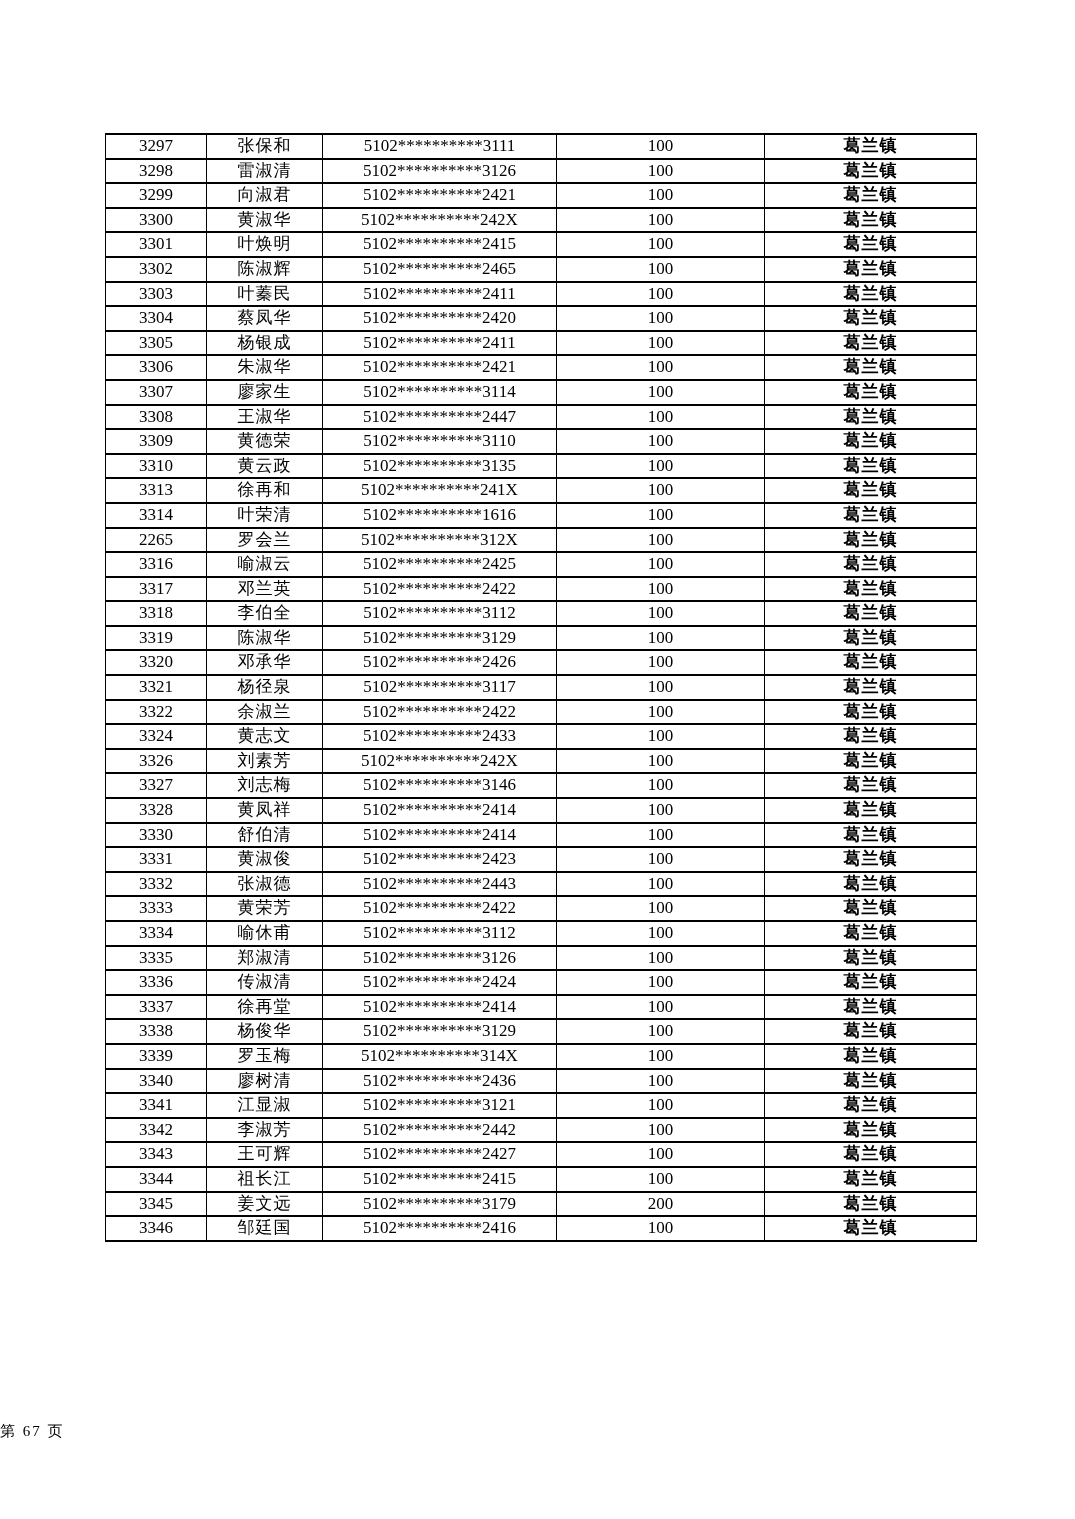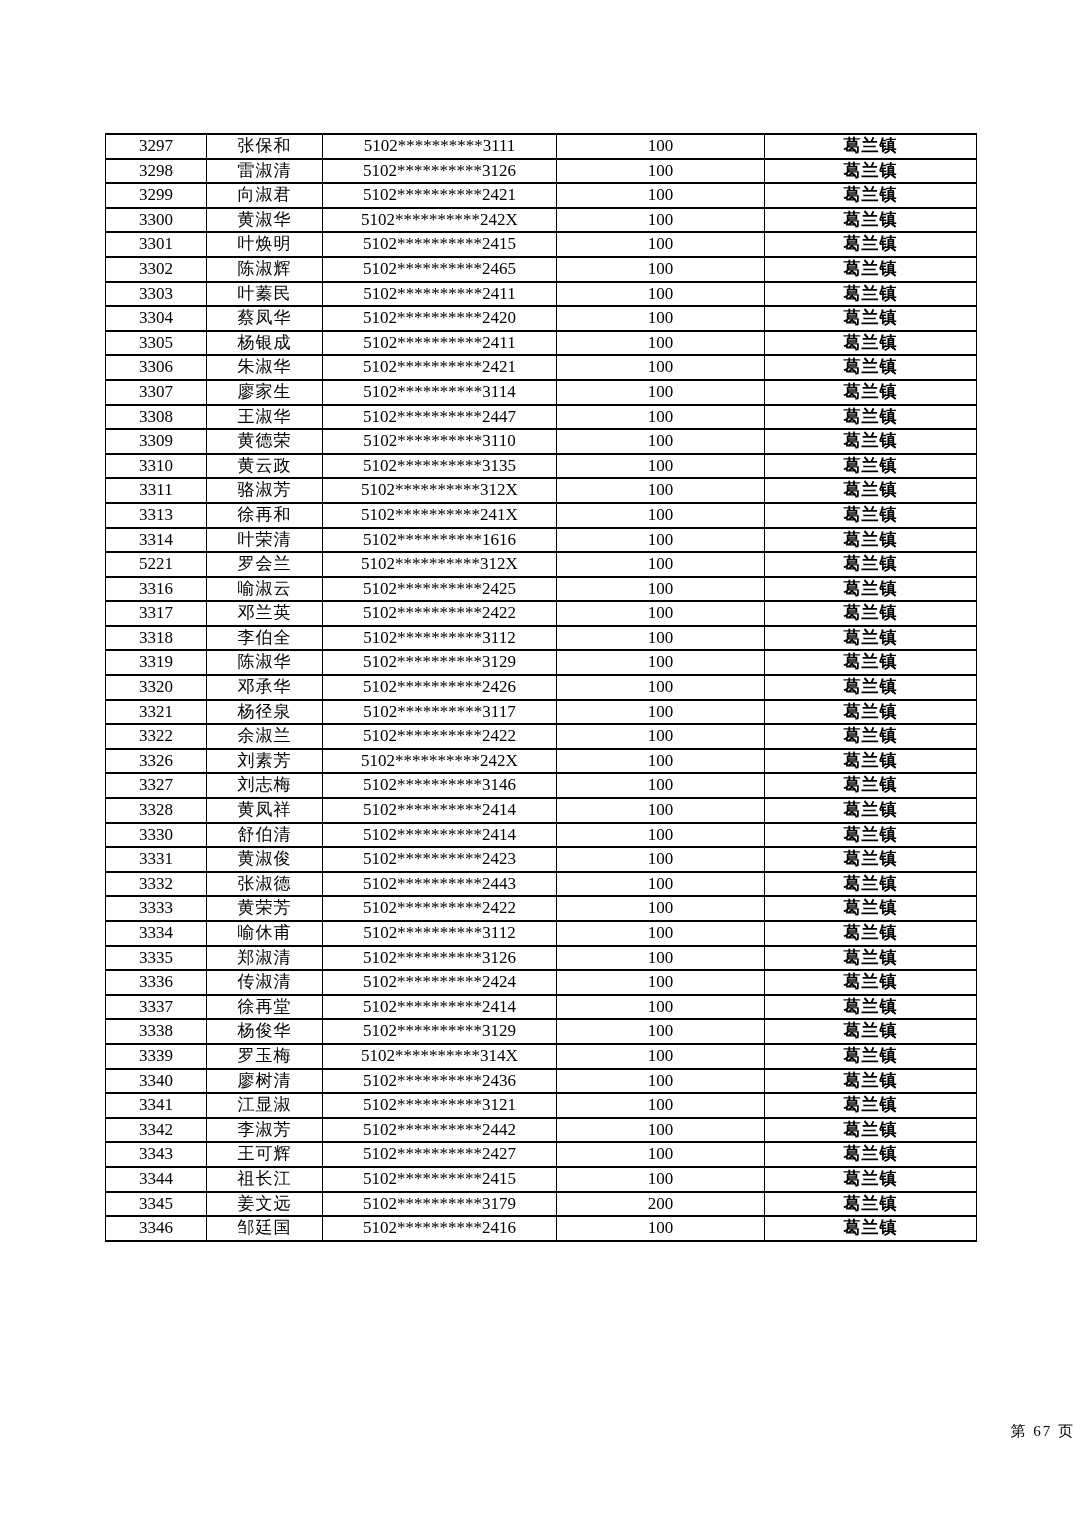--- a/index.html
+++ b/index.html
@@ -47,21 +47,21 @@
   td.col-serial { width: 100px; }
   td.col-name   { width: 115px; letter-spacing: 1px; }
   td.col-id     { width: 233px; }
   td.col-amount { width: 207px; }
   td.col-town   { width: 211px; letter-spacing: 1px; font-weight: bold; }
   .footer {
     position: absolute;
     left: 0;
     top: 1422px;
     width: 1075px;
-    text-align: right;
+    text-align: left;
     font-size: 15px;
     letter-spacing: 2px;
   }
 </style>
 </head>
 <body>
 
 <div class="page">
 
   <table class="roster">
@@ -158,42 +158,35 @@
     <td class="col-town">葛兰镇</td>
   </tr>
         <tr>
     <td class="col-serial">3310</td>
     <td class="col-name">黄云政</td>
     <td class="col-id">5102**********3135</td>
     <td class="col-amount">100</td>
     <td class="col-town">葛兰镇</td>
   </tr>
         <tr>
-    <td class="col-serial">3311</td>
-    <td class="col-name">骆淑芳</td>
-    <td class="col-id">5102**********312X</td>
-    <td class="col-amount">100</td>
-    <td class="col-town">葛兰镇</td>
-  </tr>
-        <tr>
     <td class="col-serial">3313</td>
     <td class="col-name">徐再和</td>
     <td class="col-id">5102**********241X</td>
     <td class="col-amount">100</td>
     <td class="col-town">葛兰镇</td>
   </tr>
         <tr>
     <td class="col-serial">3314</td>
     <td class="col-name">叶荣清</td>
     <td class="col-id">5102**********1616</td>
     <td class="col-amount">100</td>
     <td class="col-town">葛兰镇</td>
   </tr>
         <tr>
-    <td class="col-serial">5221</td>
+    <td class="col-serial">2265</td>
     <td class="col-name">罗会兰</td>
     <td class="col-id">5102**********312X</td>
     <td class="col-amount">100</td>
     <td class="col-town">葛兰镇</td>
   </tr>
         <tr>
     <td class="col-serial">3316</td>
     <td class="col-name">喻淑云</td>
     <td class="col-id">5102**********2425</td>
     <td class="col-amount">100</td>
@@ -231,20 +224,27 @@
     <td class="col-serial">3321</td>
     <td class="col-name">杨径泉</td>
     <td class="col-id">5102**********3117</td>
     <td class="col-amount">100</td>
     <td class="col-town">葛兰镇</td>
   </tr>
         <tr>
     <td class="col-serial">3322</td>
     <td class="col-name">余淑兰</td>
     <td class="col-id">5102**********2422</td>
+    <td class="col-amount">100</td>
+    <td class="col-town">葛兰镇</td>
+  </tr>
+        <tr>
+    <td class="col-serial">3324</td>
+    <td class="col-name">黄志文</td>
+    <td class="col-id">5102**********2433</td>
     <td class="col-amount">100</td>
     <td class="col-town">葛兰镇</td>
   </tr>
         <tr>
     <td class="col-serial">3326</td>
     <td class="col-name">刘素芳</td>
     <td class="col-id">5102**********242X</td>
     <td class="col-amount">100</td>
     <td class="col-town">葛兰镇</td>
   </tr>

